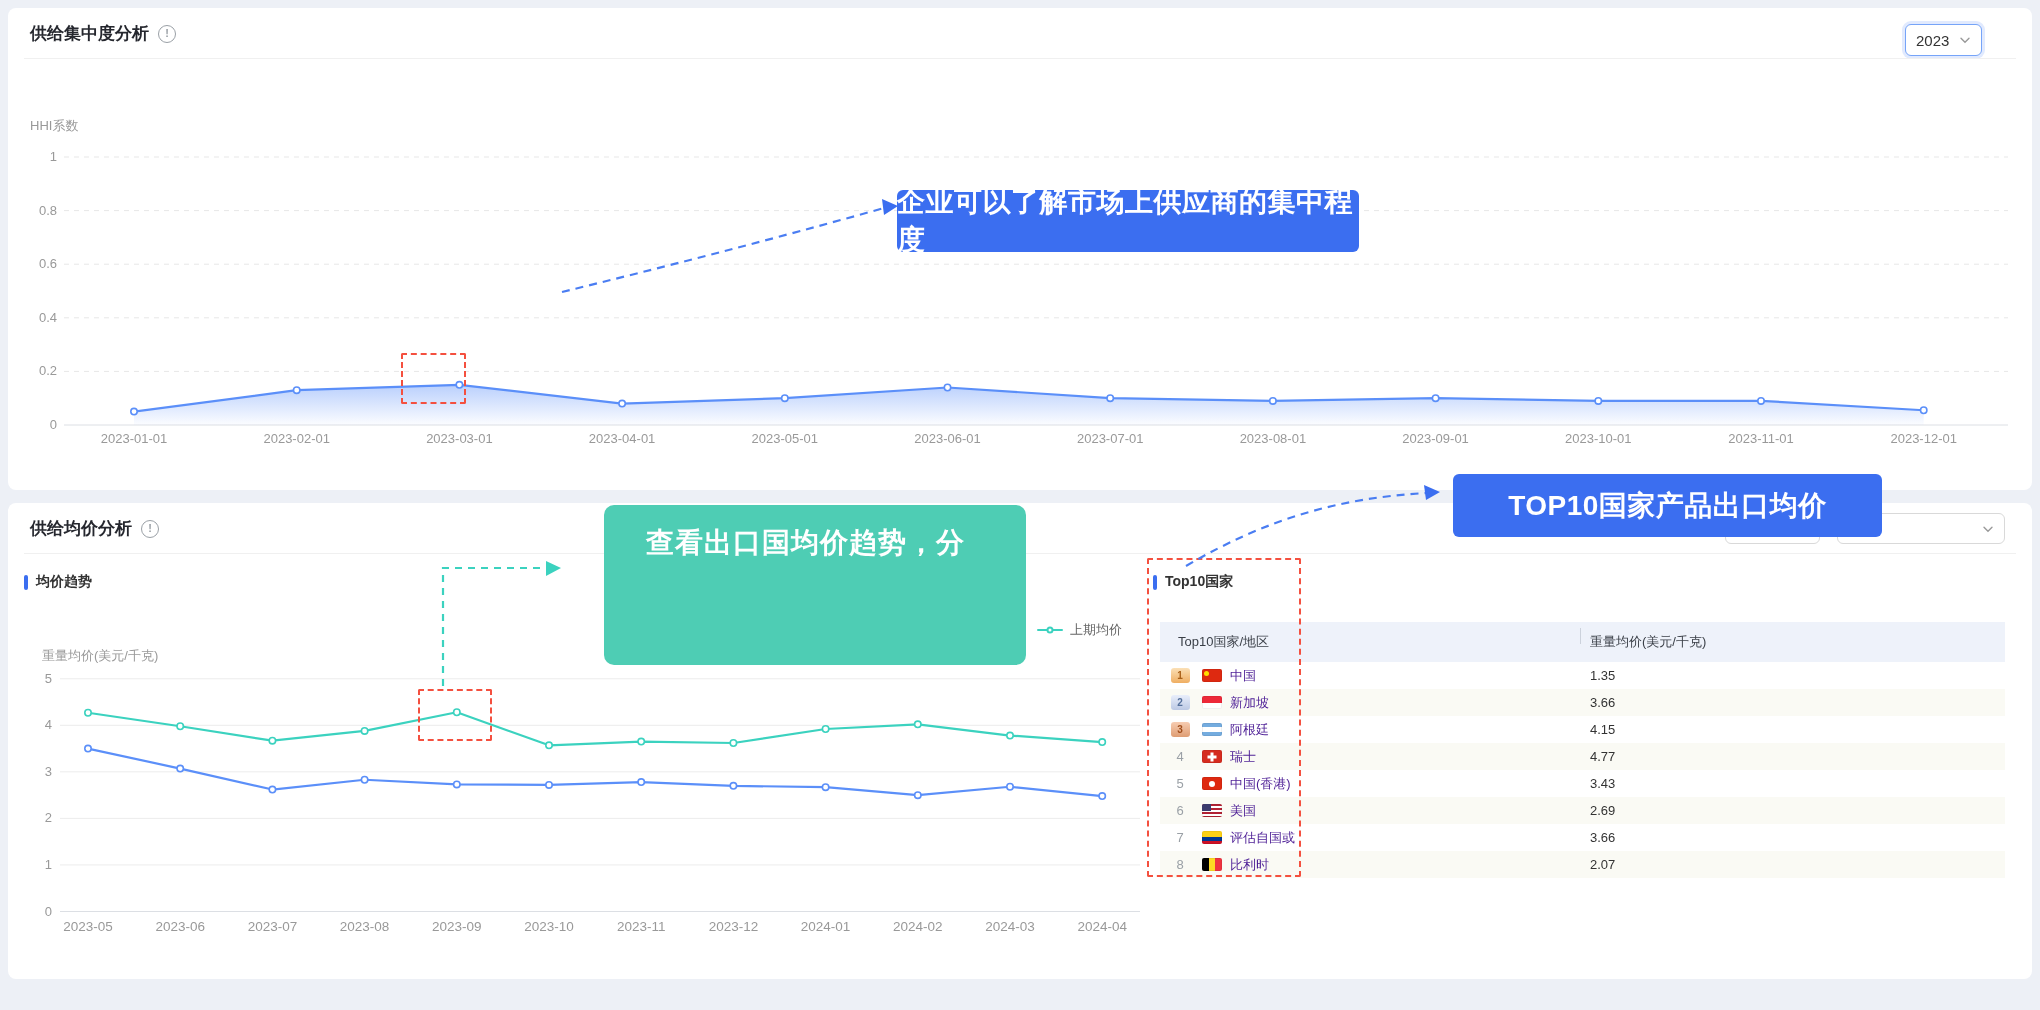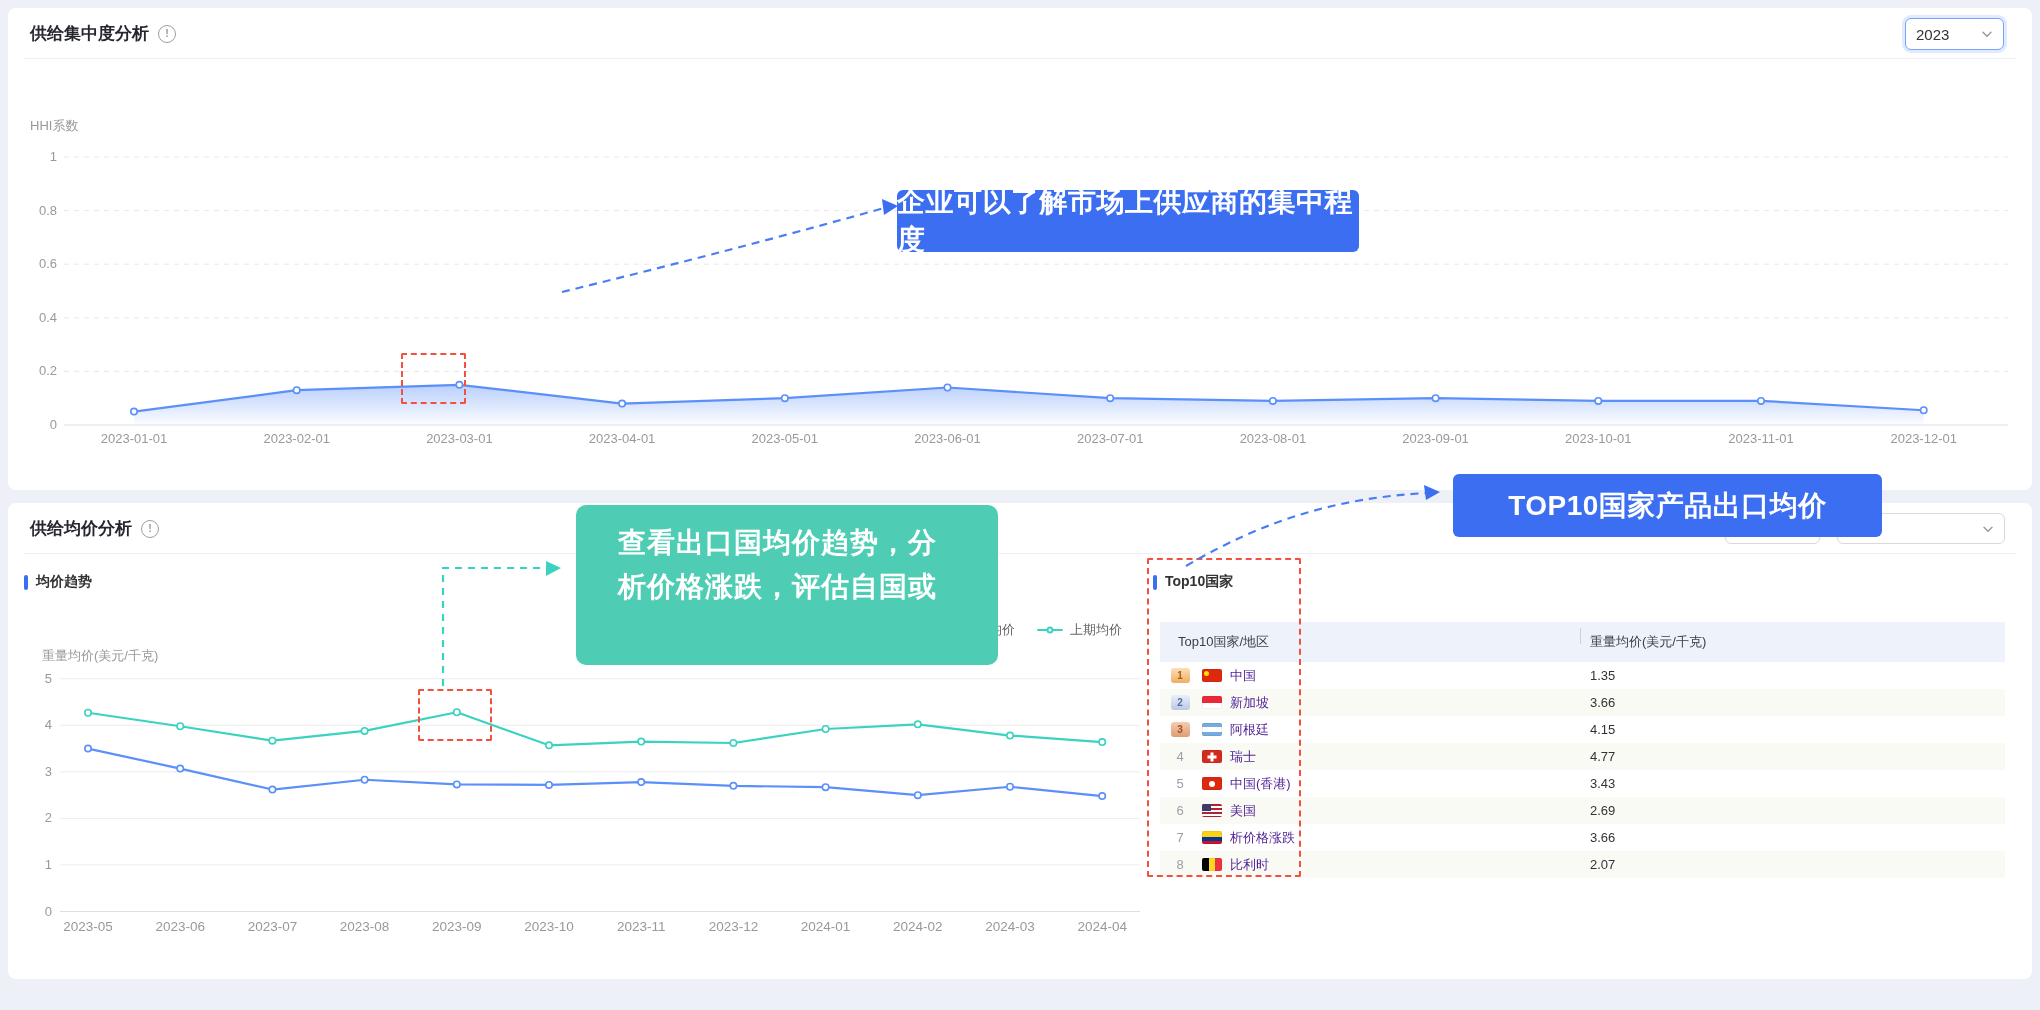--- a/index.html
+++ b/index.html
@@ -13,21 +13,21 @@
   #card1{top:8px;height:482px;}
   #card2{top:503px;height:476px;}
   .card-title{position:absolute;left:22px;top:14px;font-size:17px;font-weight:bold;color:#25272e;display:flex;align-items:center;gap:9px;}
   .info-icon{width:16px;height:16px;border:1px solid #9aa0a6;border-radius:50%;color:#9aa0a6;
     font-size:11px;font-weight:bold;display:inline-flex;align-items:center;justify-content:center;line-height:1;}
   .divider{position:absolute;left:16px;right:16px;top:50px;height:1px;background:#f0f0f0;}
   
   .select{position:absolute;background:#fff;border:1px solid #d9d9d9;border-radius:6px;
     display:flex;align-items:center;justify-content:space-between;padding:0 10px;box-sizing:border-box;
     font-size:15px;color:#333;}
-  .select.year{left:1897px;top:10px;width:99px;height:32px;border-color:#76a4f8;
+  .select.year{left:1897px;top:16px;width:77px;height:32px;border-color:#76a4f8;
     box-shadow:0 0 0 3px rgba(88,140,250,.18);}
   .select.small-left{left:1717px;top:10px;width:95px;height:31px;}
   .select.small-right{left:1829px;top:10px;width:168px;height:31px;font-size:14px;color:#555;}
   .chev{flex:0 0 auto;}
   
   .sub-label{position:absolute;display:flex;align-items:center;gap:8px;font-size:14px;font-weight:bold;color:#333;}
   .sub-label .bar{width:4px;height:15px;border-radius:2px;background:#3b6ef0;}
   
   #legend{position:absolute;left:930px;top:620px;height:20px;display:flex;gap:22px;z-index:2;}
   .legend-item{display:flex;align-items:center;gap:7px;font-size:13px;color:#666;}
@@ -72,21 +72,21 @@
   .redbox{position:absolute;border:2px dashed #f4503f;border-radius:2px;z-index:3;}
   #redbox1{left:401px;top:353px;width:61px;height:47px;}
   #redbox2{left:418px;top:689px;width:70px;height:48px;}
   #redbox3{left:1147px;top:558px;width:150px;height:315px;}
   #arrows{position:absolute;left:0;top:0;z-index:4;pointer-events:none;}
   .callout{position:absolute;z-index:5;color:#fff;font-weight:bold;}
   #callout1{left:897px;top:190px;width:462px;height:62px;background:#3b6ef0;border-radius:6px;
     display:flex;align-items:center;justify-content:center;font-size:28px;letter-spacing:.5px;}
   #callout3{left:1453px;top:474px;width:429px;height:63px;background:#3b6ef0;border-radius:6px;
     display:flex;align-items:center;justify-content:center;font-size:28px;letter-spacing:.5px;}
-  #callout-green{left:576px;top:505px;width:422px;height:160px;background:#4ecdb4;border-radius:10px;
+  #callout-green{left:604px;top:505px;width:422px;height:160px;background:#4ecdb4;border-radius:10px;
     padding:16px 0 0 42px;box-sizing:border-box;font-size:28px;line-height:44px;letter-spacing:1px;}
 </style>
 </head>
 <body>
 
 <section class="card" id="card1">
   <div class="card-title">
     <span>供给集中度分析</span>
     <span class="info-icon">!</span>
   </div>
@@ -169,21 +169,21 @@
           </span>
           <span class="flag flag-us"></span>
           <a class="country">美国</a>
           <span class="val">2.69</span>
         </div>
         <div class="t-row">
           <span class="rankwrap">
             <span class="rank-plain">7</span>
           </span>
           <span class="flag flag-co"></span>
-          <a class="country">析价格涨跌</a>
+          <a class="country">评估自国或</a>
           <span class="val">3.66</span>
         </div>
         <div class="t-row alt">
           <span class="rankwrap">
             <span class="rank-plain">8</span>
           </span>
           <span class="flag flag-be"></span>
           <a class="country">比利时</a>
           <span class="val">2.07</span>
         </div>
@@ -326,15 +326,14 @@
   <polygon points="882,199 898,206 884,215" fill="#3b6ef0"></polygon>
   <path d="M1186 566 C1268 518 1340 498 1426 493" fill="none" stroke="#4a7df2" stroke-width="2.2" stroke-dasharray="8 6"></path>
   <polygon points="1424,485 1440,492 1426,500" fill="#3b6ef0"></polygon>
   <path d="M443 686 L443 568 L546 568" fill="none" stroke="#3bd2bf" stroke-width="2.2" stroke-dasharray="7 6"></path>
   <polygon points="546,561 561,568 546,576" fill="#3bd2bf"></polygon>
 </svg>
 
 <div class="callout" id="callout1">企业可以了解市场上供应商的集中程度</div>
 <div class="callout" id="callout-green">
   <div>查看出口国均价趋势，分</div>
-  <div>析价格涨跌，评估自国或</div>
 </div>
 <div class="callout" id="callout3">TOP10国家产品出口均价</div>
 
 </body></html>

